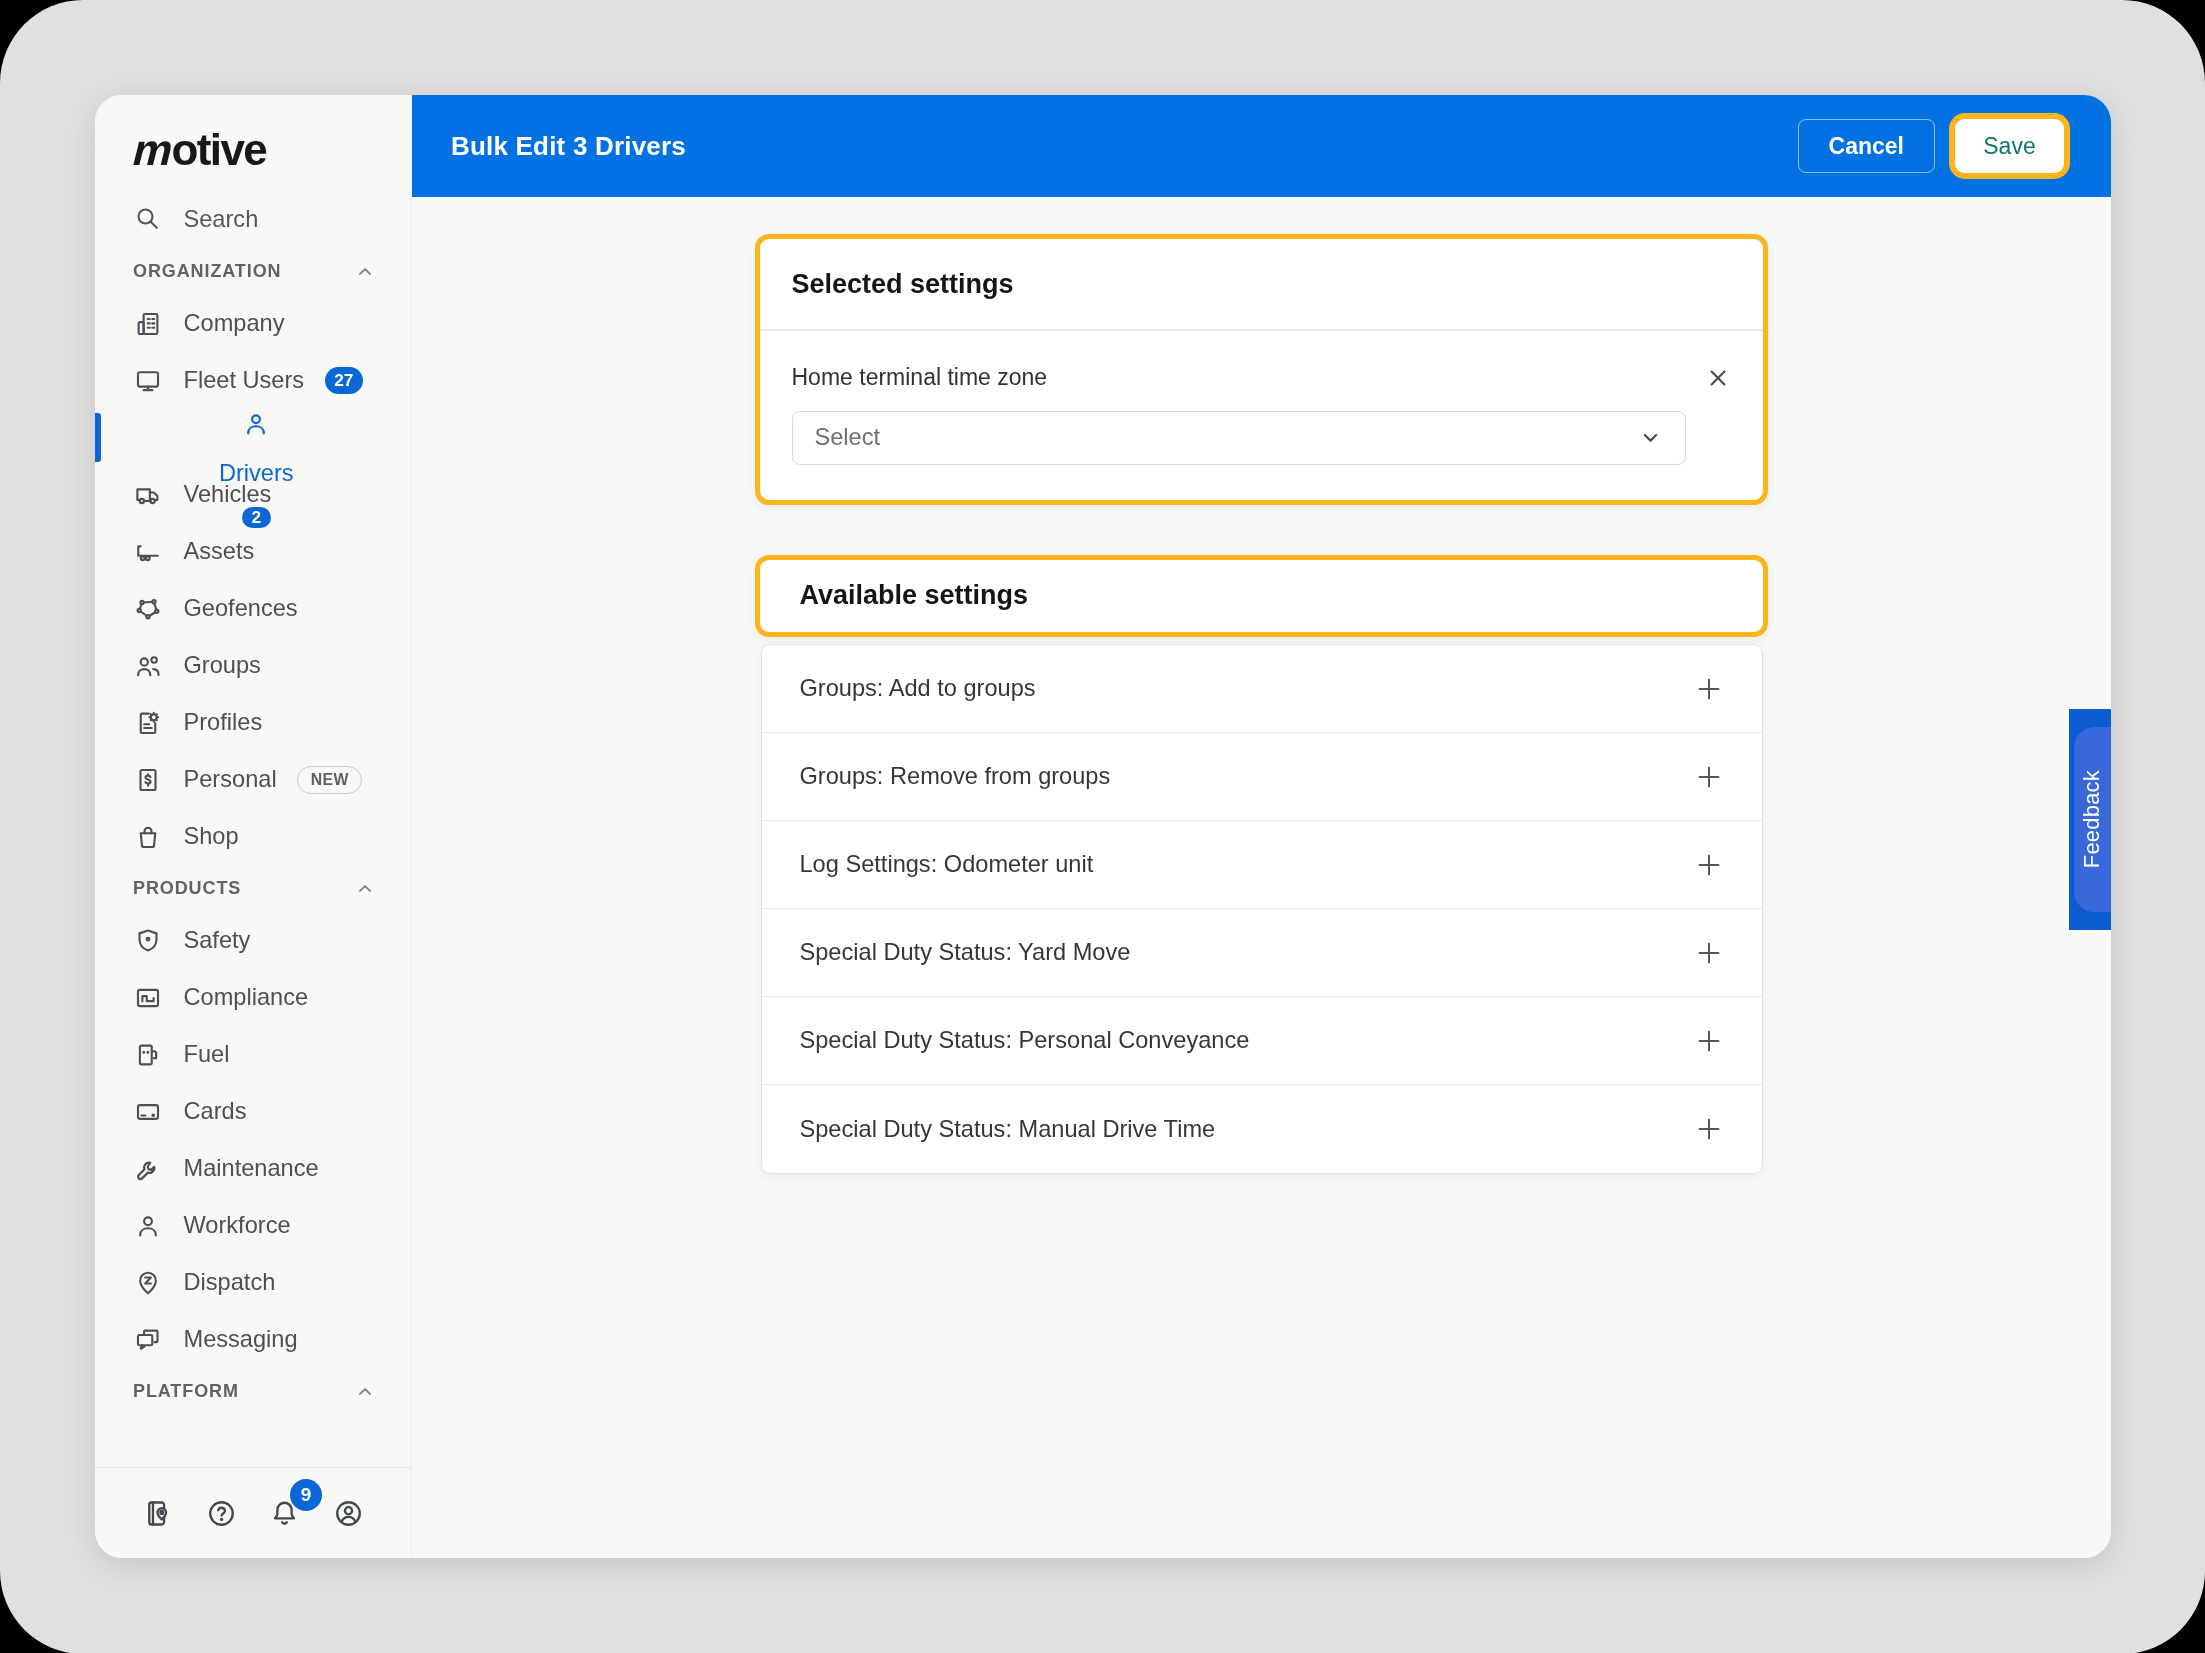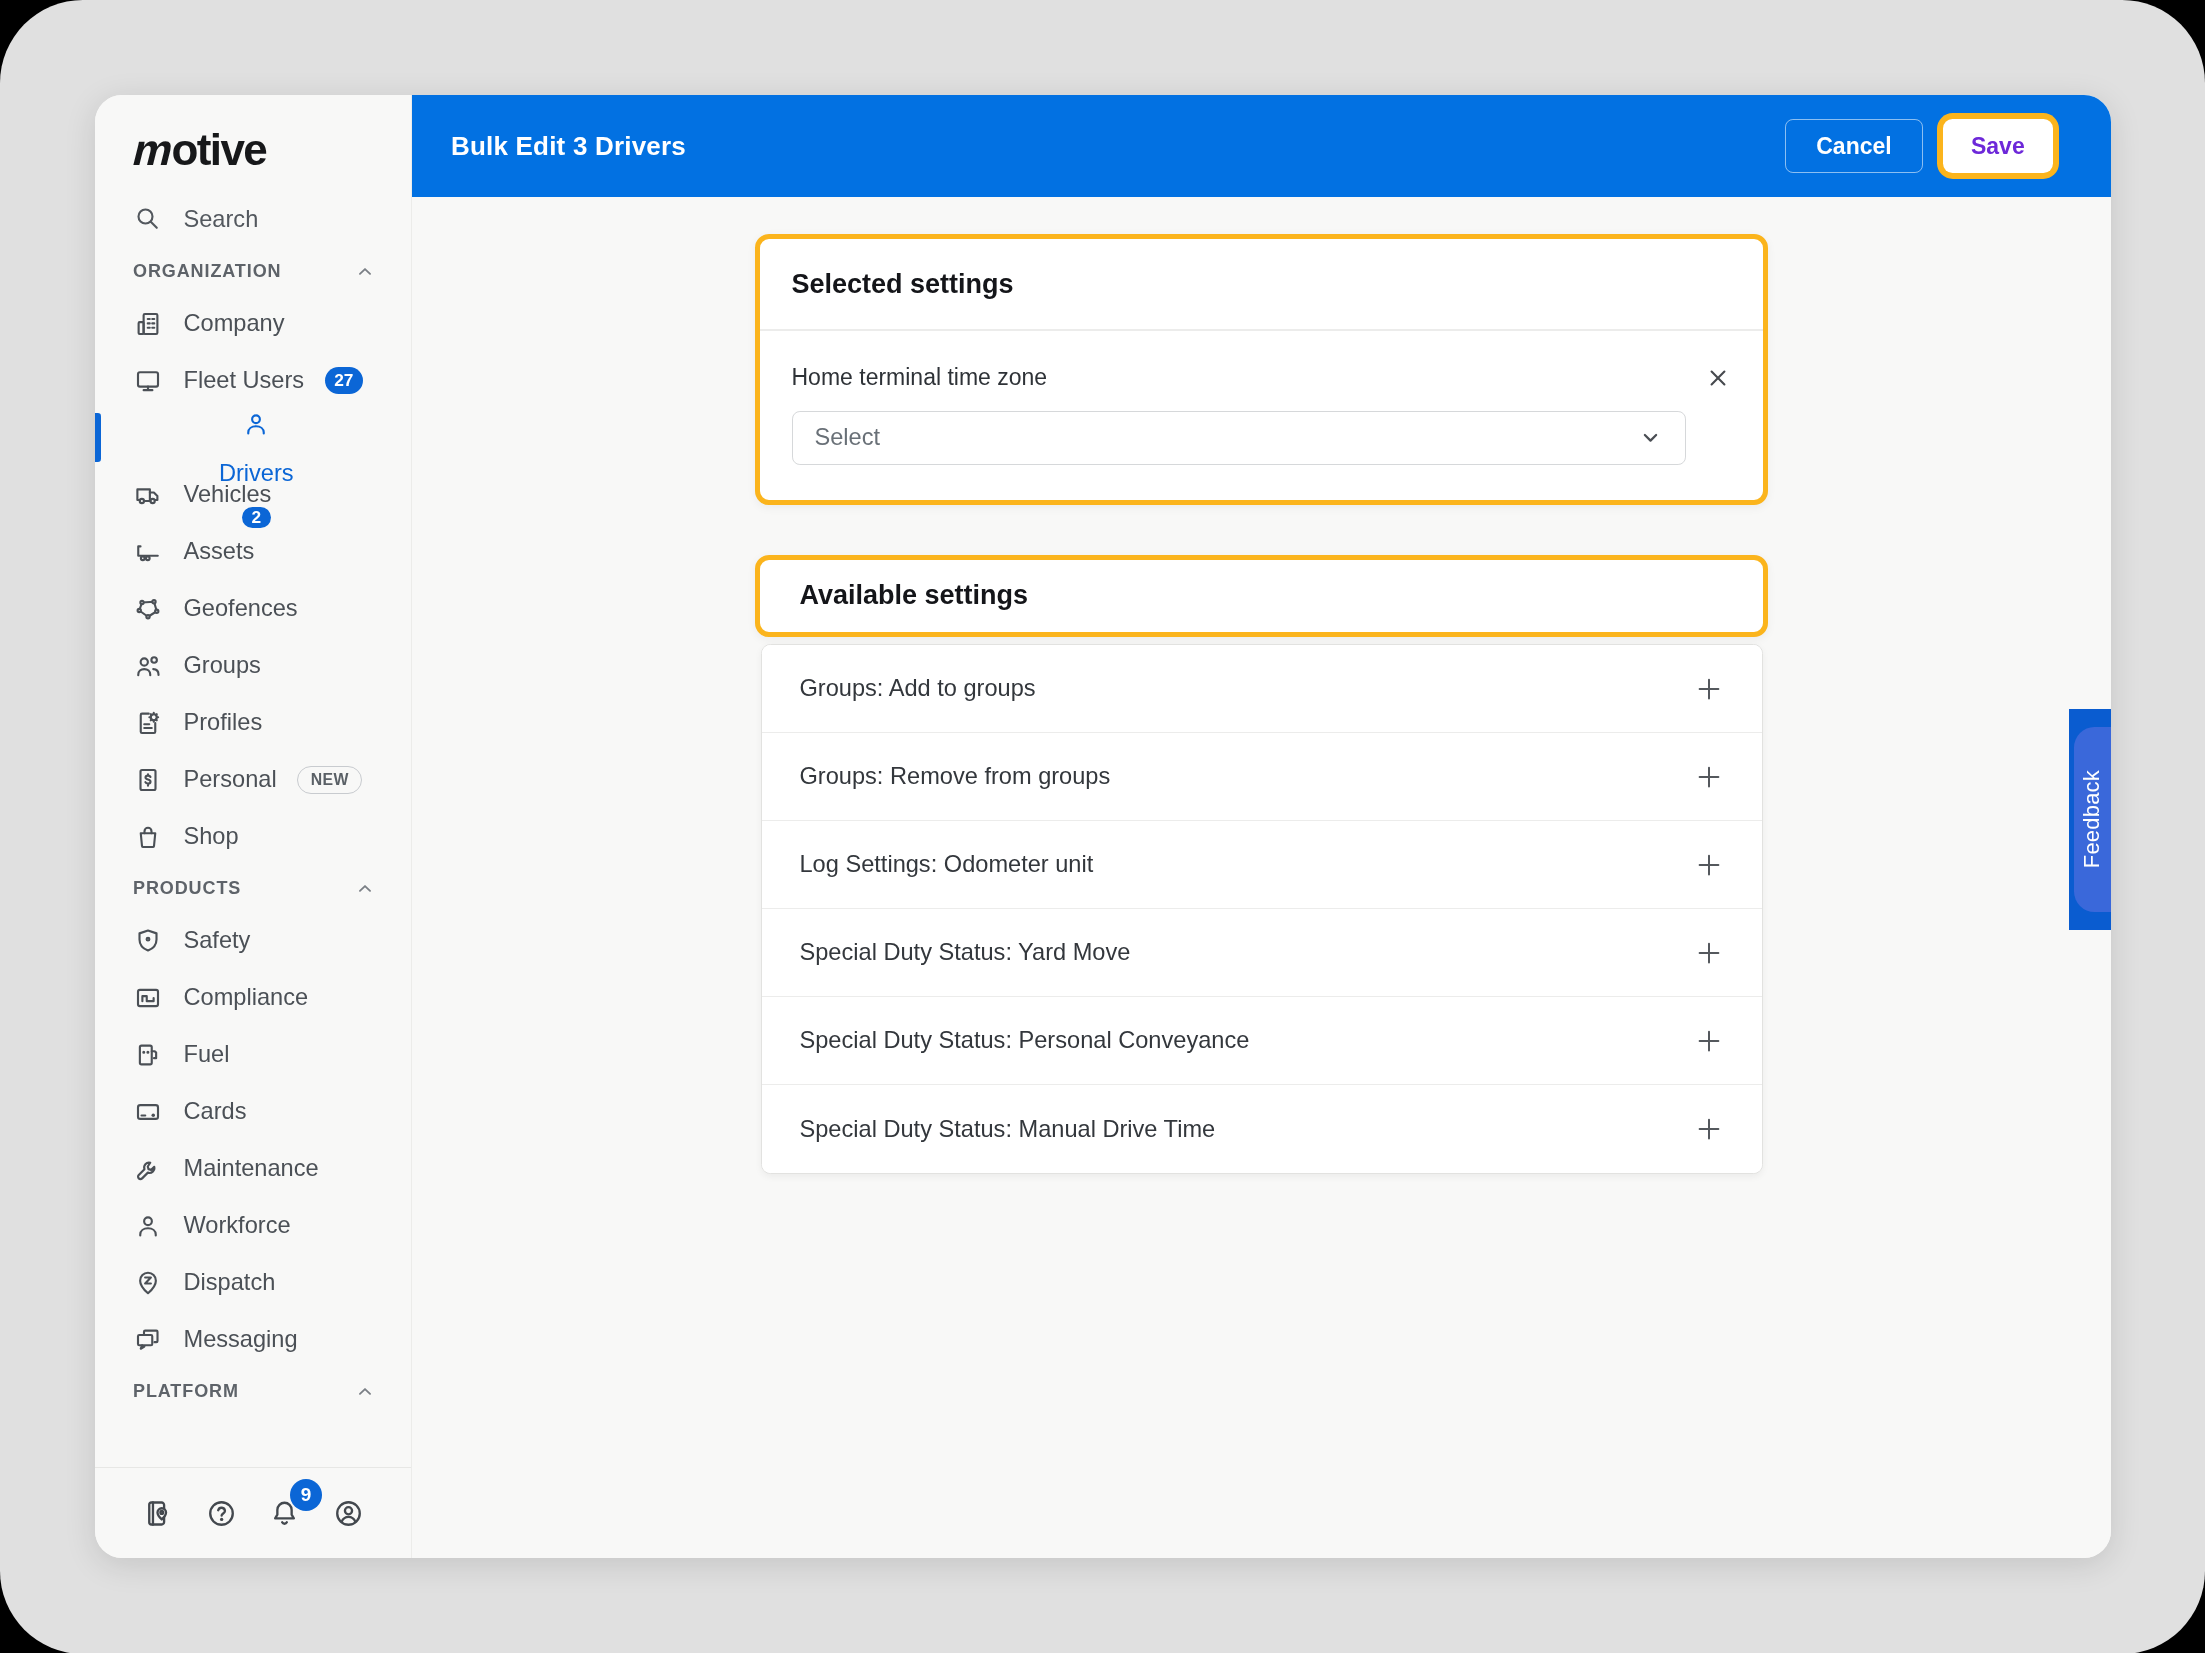--- a/index.html
+++ b/index.html
@@ -69,32 +69,32 @@
     min-width:31.5px; height:31.5px; padding:0 6.3px; border-radius:787px;
     font-size:19px; font-weight:700; display:flex; align-items:center; justify-content:center;
   }
 
   
   .ic { width:30px; height:30px; stroke:currentColor; fill:none; stroke-width:1.7; stroke-linecap:round; stroke-linejoin:round; flex:0 0 auto; }
   .chev { width:22px; height:22px; stroke:#7A7F85; fill:none; stroke-width:2; stroke-linecap:round; stroke-linejoin:round; }
 
   
   .main { flex:1; display:flex; flex-direction:column; min-width:0; background:#F8F8F7; }
-  .topbar { height:102px; background:#0271E2; display:flex; align-items:center; padding:0 52px 0 39px; flex:0 0 auto; }
+  .topbar { height:102px; background:#0271E2; display:flex; align-items:center; padding:0 41px 0 39px; flex:0 0 auto; }
   .topbar-title { color:#fff; font-size:26px; font-weight:700; letter-spacing:0.2px; }
   .topbar-actions { margin-left:auto; display:flex; align-items:center; gap:14px; }
   .btn-cancel {
     height:54px; padding:0 30px; border:1.6px solid rgba(255,255,255,0.55); border-radius:7.9px;
     color:#fff; font-size:23px; font-weight:600; background:transparent;
     display:flex; align-items:center; cursor:pointer;
   }
   .save-wrap { background:#FBB41C; border-radius:15.8px; padding:6.3px; cursor:pointer; }
   .btn-save {
     background:#fff; border-radius:9.5px; height:54px; padding:0 28px;
-    font-size:23px; font-weight:700; color:#6d28d9; display:flex; align-items:center;
+    font-size:23px; font-weight:400; color:#0f766e; display:flex; align-items:center;
   }
 
   .content { flex:1; position:relative; padding-top:37px; overflow:hidden; }
 
   .card {
     width:1013px; margin:0 auto; background:#fff;
     border:5.5px solid #FBB41C; border-radius:14px;
     box-shadow:0 2.4px 9.5px rgba(0,0,0,0.05);
   }
   .card-header { height:90px; display:flex; align-items:center; padding:0 31.5px; font-size:27px; font-weight:700; color:#141519; }

